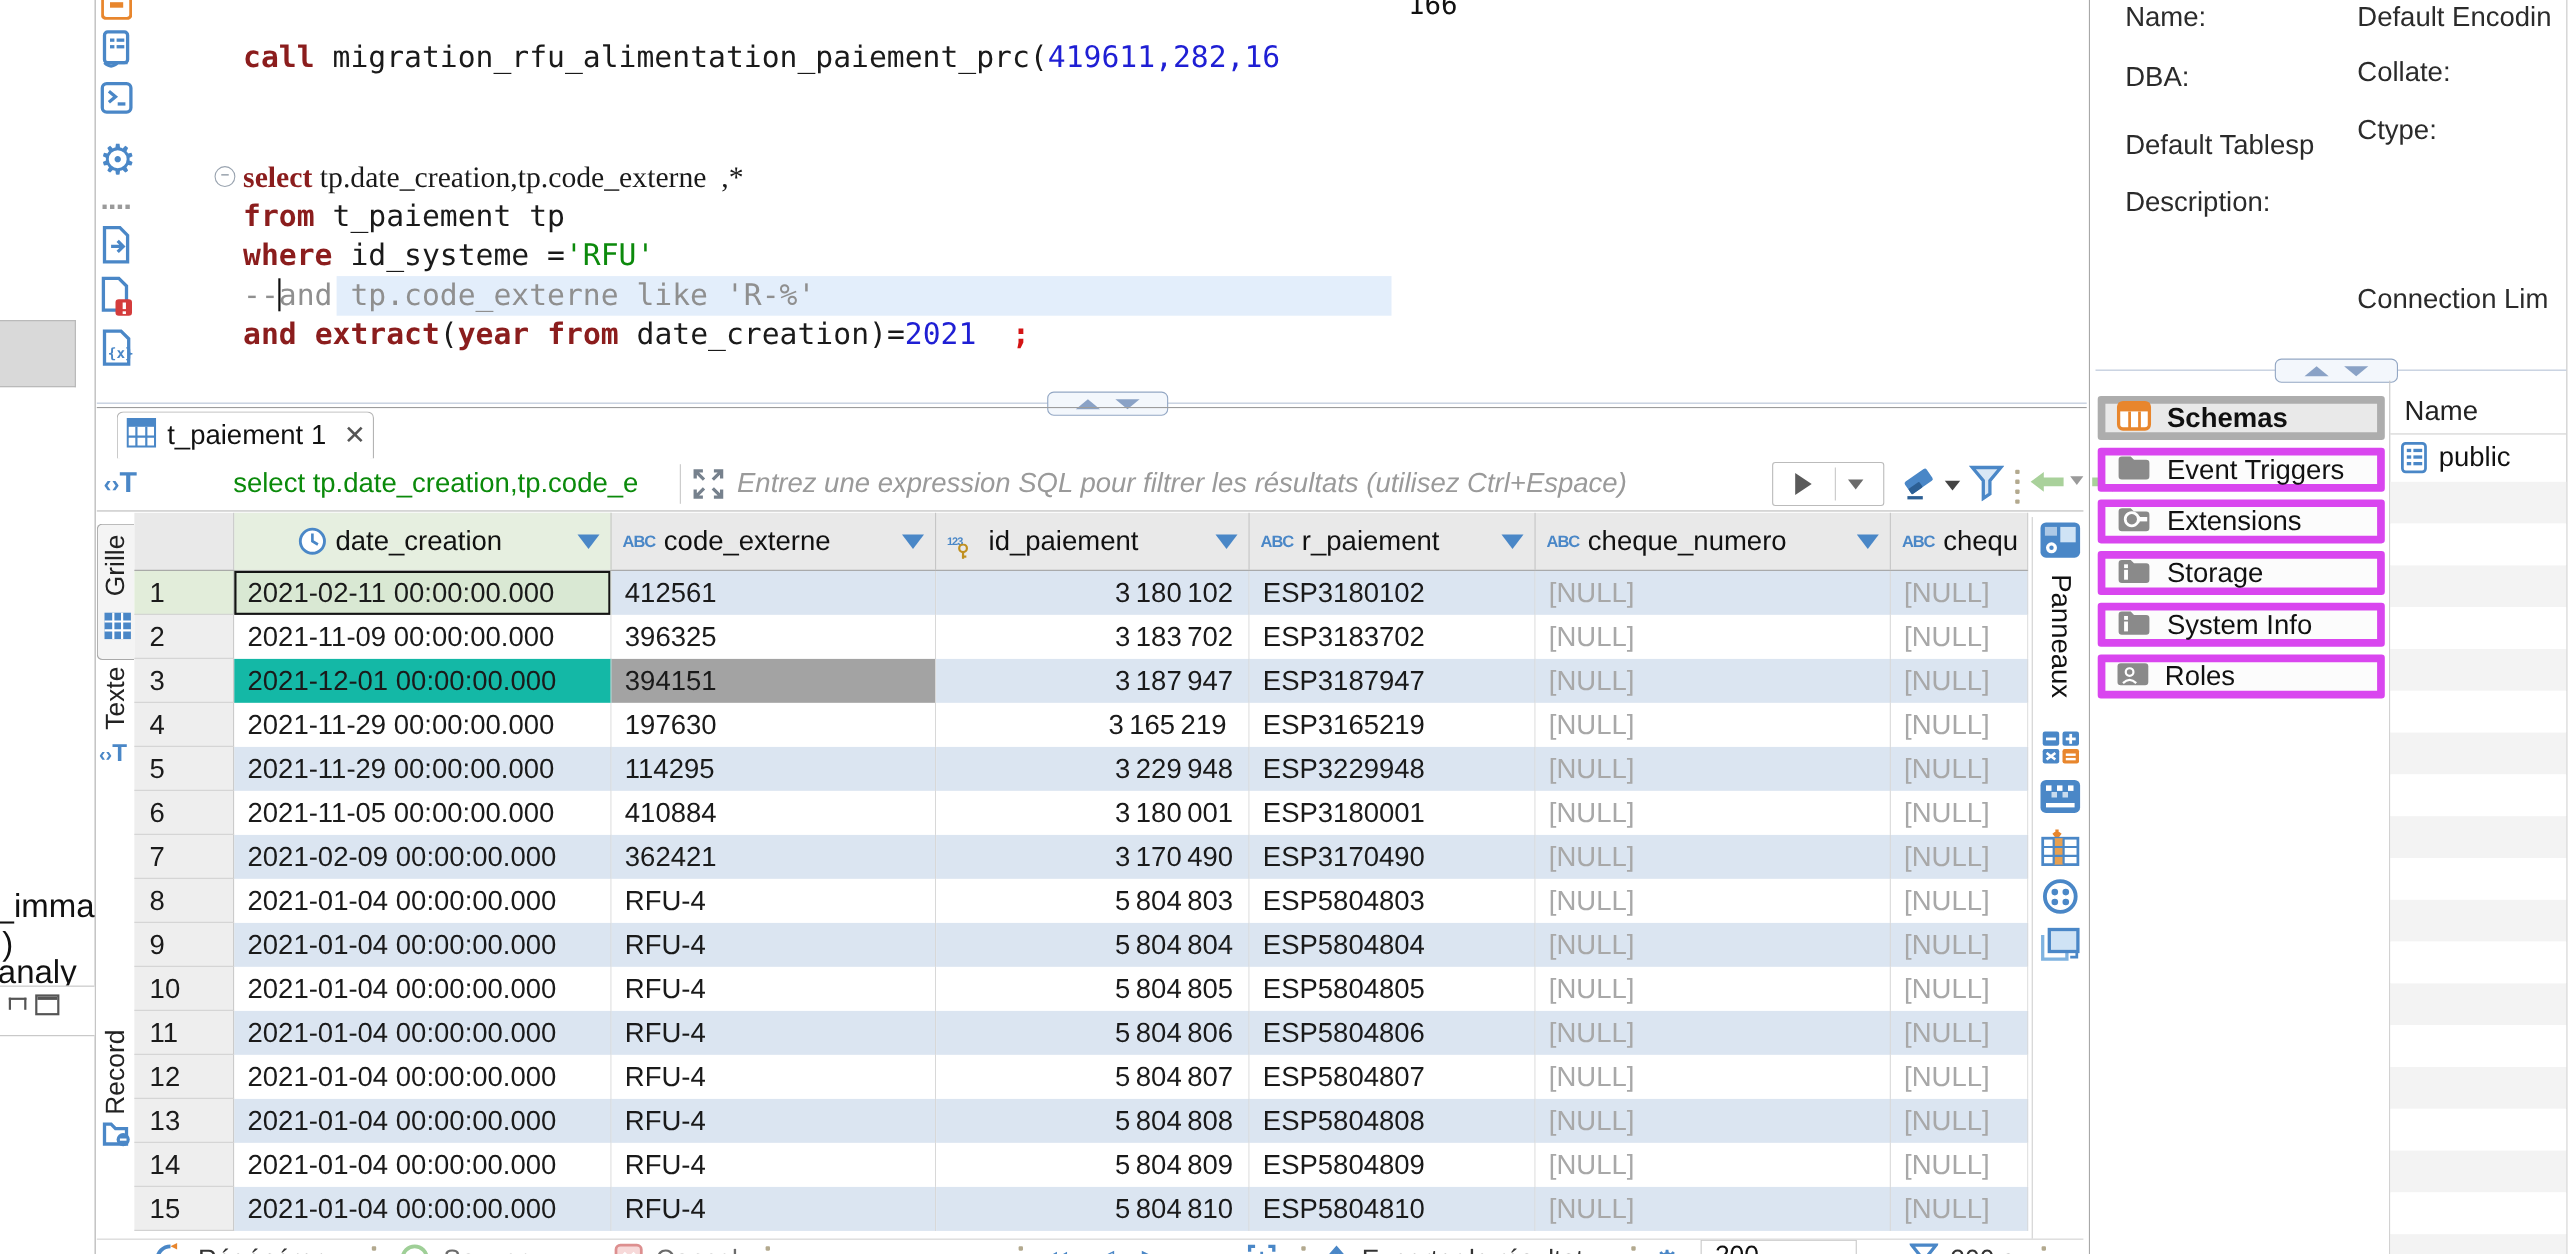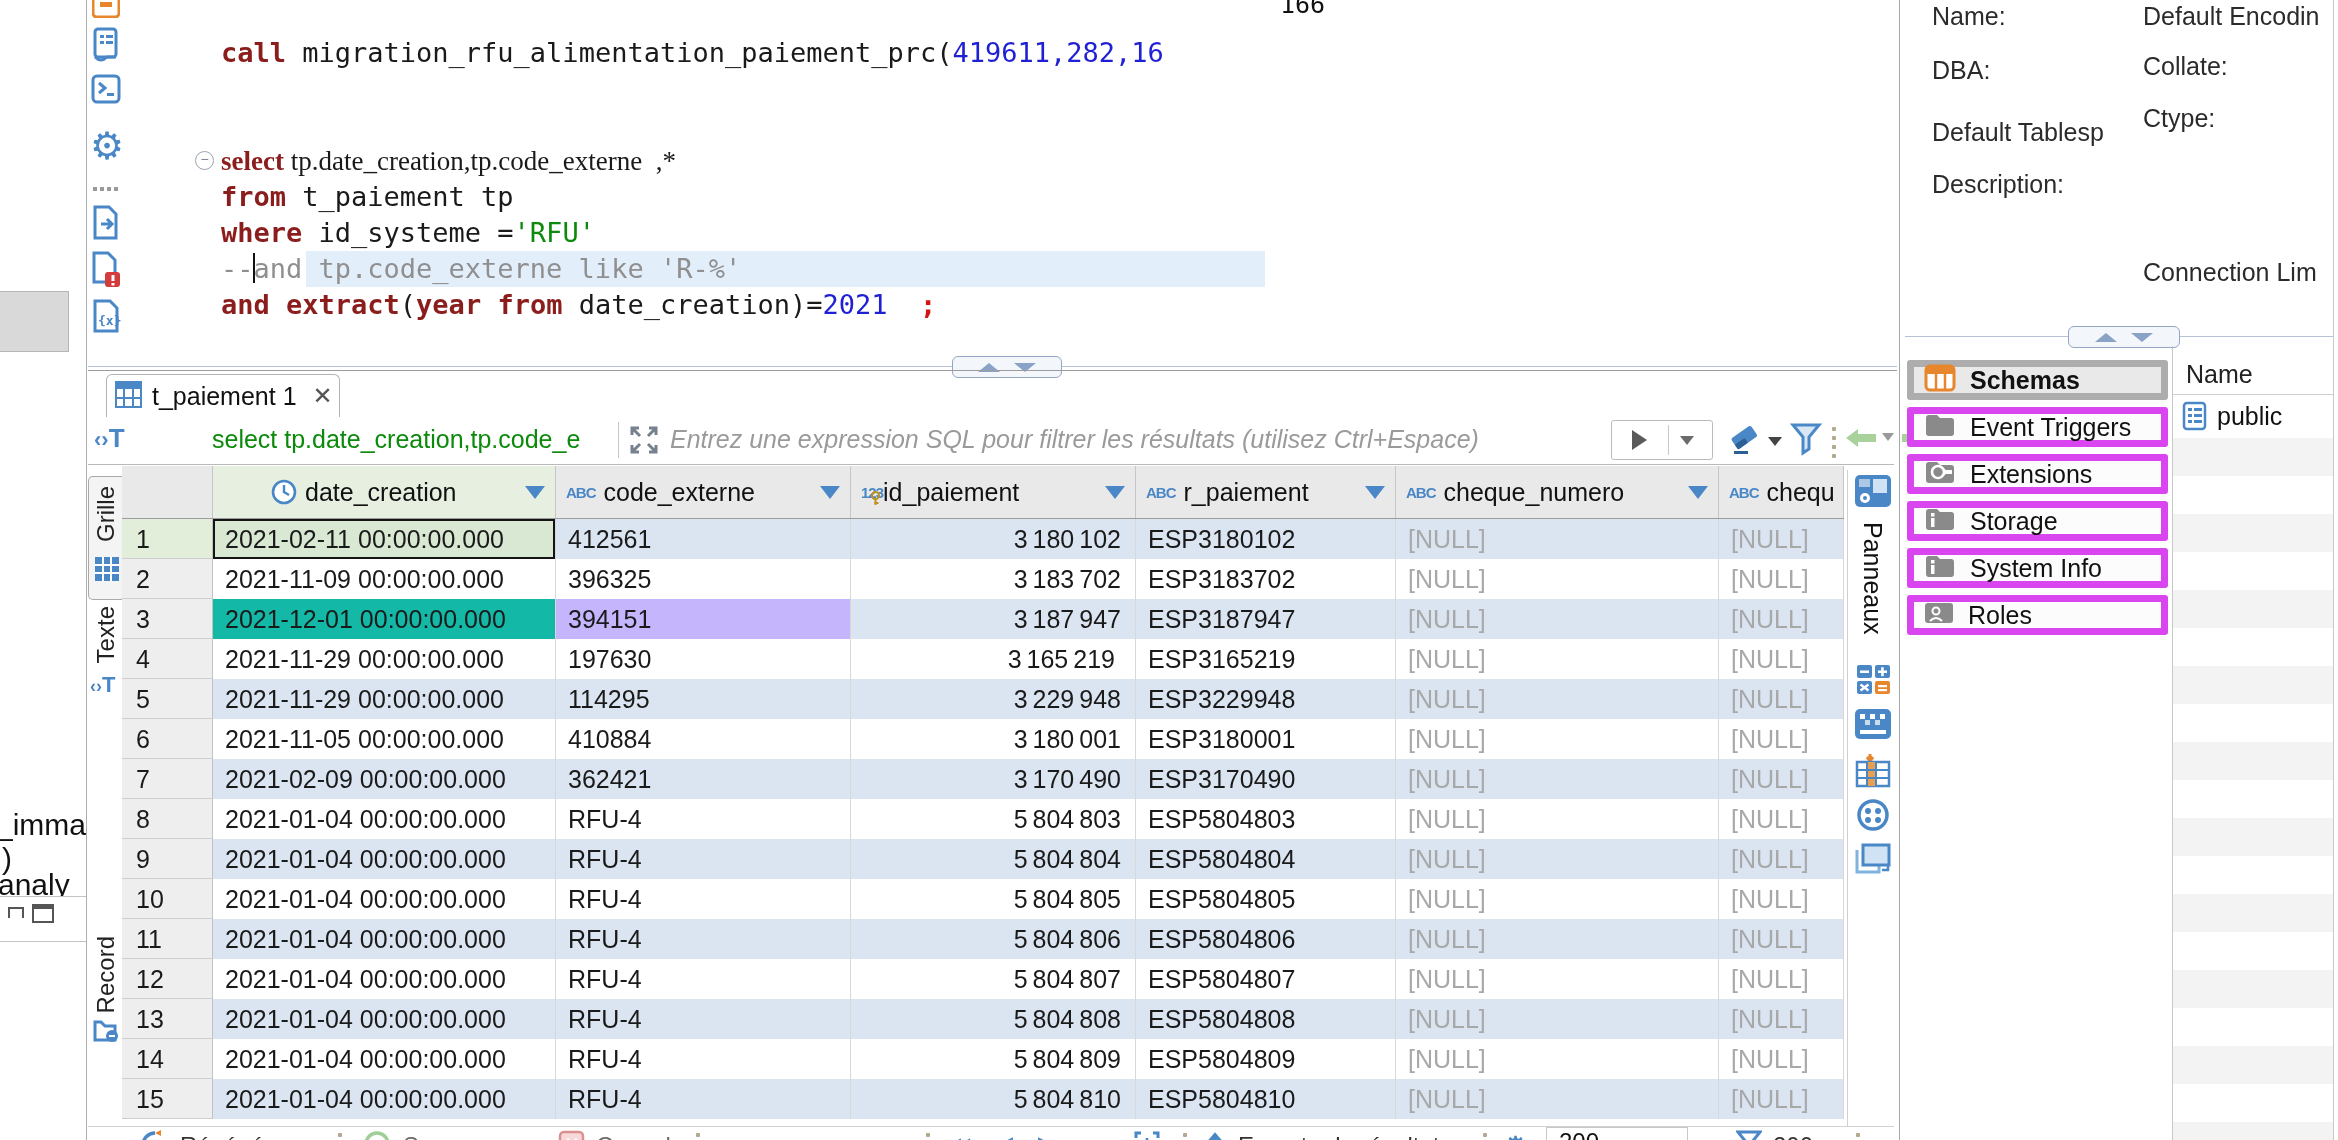--- a/index.html
+++ b/index.html
@@ -69,21 +69,21 @@
   .g-hcell{box-sizing:border-box;border-right:1px solid #c6c6c6;display:flex;align-items:center;
            font-size:25px;color:#111;position:relative;overflow:hidden;white-space:nowrap;}
   .g-hcell .sort{position:absolute;right:10px;width:0;height:0;border-left:10px solid transparent;border-right:10px solid transparent;border-top:13px solid #4a87c7;}
   .g-row{display:flex;height:40px;}
   .g-cell{box-sizing:border-box;border-right:1px solid #d8d8d8;font-size:25px;line-height:40px;
           padding-left:12px;overflow:hidden;white-space:nowrap;}
   .g-num{box-sizing:border-box;background:#eeeeee;border-right:1px solid #c2c2c2;border-bottom:1px solid #cfcfcf;
          font-size:25px;line-height:40px;padding-left:14px;}
   .nullv{color:#a8a8a8;}
   .abc-ic{font-size:15px;font-weight:bold;color:#4a87c7;letter-spacing:-1px;margin-right:8px;}
-  .key-ic{position:relative;margin-right:0;font-size:15px;font-weight:bold;color:#4a87c7;letter-spacing:-1px;}
+  .key-ic{position:relative;margin-right:24px;font-size:10px;font-weight:bold;color:#4a87c7;letter-spacing:-1px;}
 
   
   .pstrip-label{position:absolute;left:1858px;top:522px;writing-mode:vertical-rl;text-orientation:mixed;
                 font-size:25px;color:#111;}
 
   
   .btoolbar{position:absolute;left:88px;top:1126px;width:1806px;height:40px;background:#fff;border-top:1px solid #d2d2d2;font-size:24px;color:#6b6b6b;}
   .bt-item{position:absolute;top:3px;white-space:nowrap;}
 
   
@@ -334,21 +334,21 @@
           <div class="g-cell" style="width: 343px; background: rgb(255, 255, 255);">2021-11-09 00:00:00.000</div>
           <div class="g-cell" style="width: 295px; background: rgb(255, 255, 255);">396325</div>
           <div class="g-cell" style="width: 285px; background: rgb(255, 255, 255); text-align: right; padding-right: 14px;">3 183 702</div>
           <div class="g-cell" style="width: 260px; background: rgb(255, 255, 255);">ESP3183702</div>
           <div class="g-cell nullv" style="width: 323px; background: rgb(255, 255, 255);">[NULL]</div>
           <div class="g-cell nullv" style="width: 125px; background: rgb(255, 255, 255);">[NULL]</div>
         </div>
         <div class="g-row">
           <div class="g-num" style="width: 91px;">3</div>
           <div class="g-cell" style="width: 343px; background: #14b8a6;">2021-12-01 00:00:00.000</div>
-          <div class="g-cell" style="width: 295px; background: #c4b5fd;">394151</div>
+          <div class="g-cell" style="width: 295px; background: #a3a3a3;">394151</div>
           <div class="g-cell" style="width: 285px; background: rgb(219, 229, 241); text-align: right; padding-right: 14px;">3 187 947</div>
           <div class="g-cell" style="width: 260px; background: rgb(219, 229, 241);">ESP3187947</div>
           <div class="g-cell nullv" style="width: 323px; background: rgb(219, 229, 241);">[NULL]</div>
           <div class="g-cell nullv" style="width: 125px; background: rgb(219, 229, 241);">[NULL]</div>
         </div>
         <div class="g-row">
           <div class="g-num" style="width: 91px;">4</div>
           <div class="g-cell" style="width: 343px; background: rgb(255, 255, 255);">2021-11-29 00:00:00.000</div>
           <div class="g-cell" style="width: 295px; background: rgb(255, 255, 255);">197630</div>
           <div class="g-cell" style="width: 285px; background: rgb(255, 255, 255); text-align: right; padding-right: 20px;">3 165 219</div>

